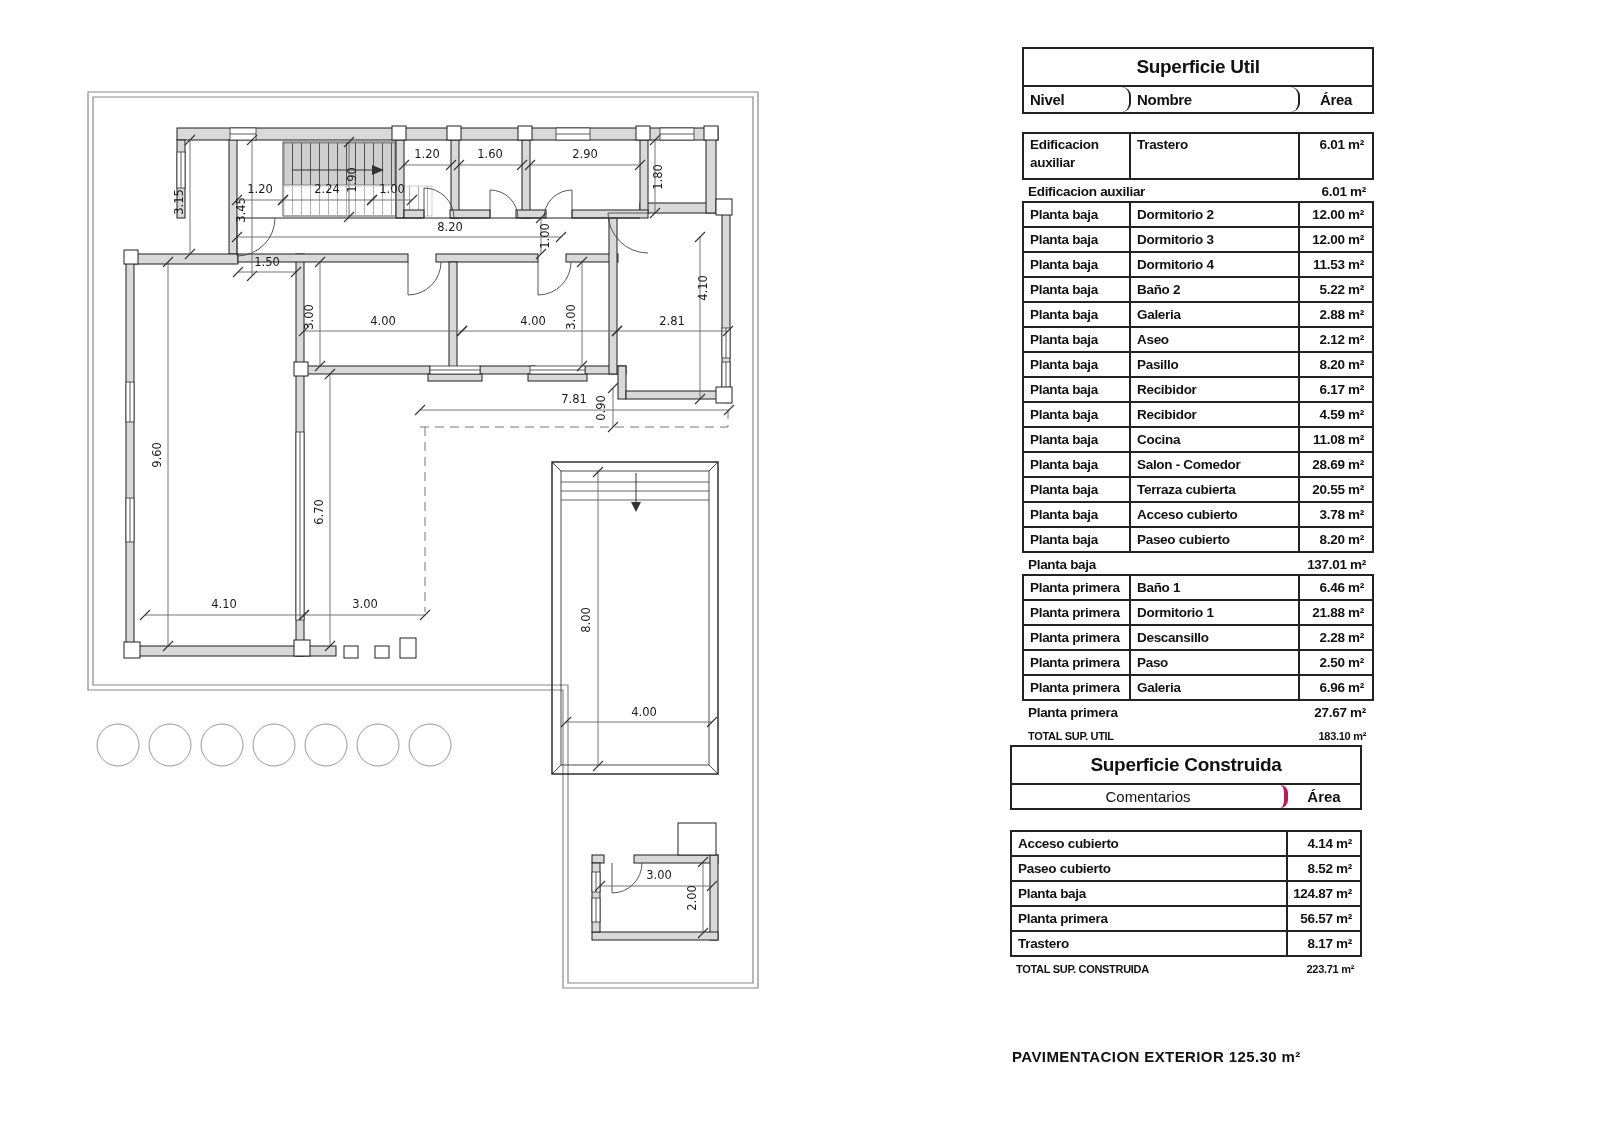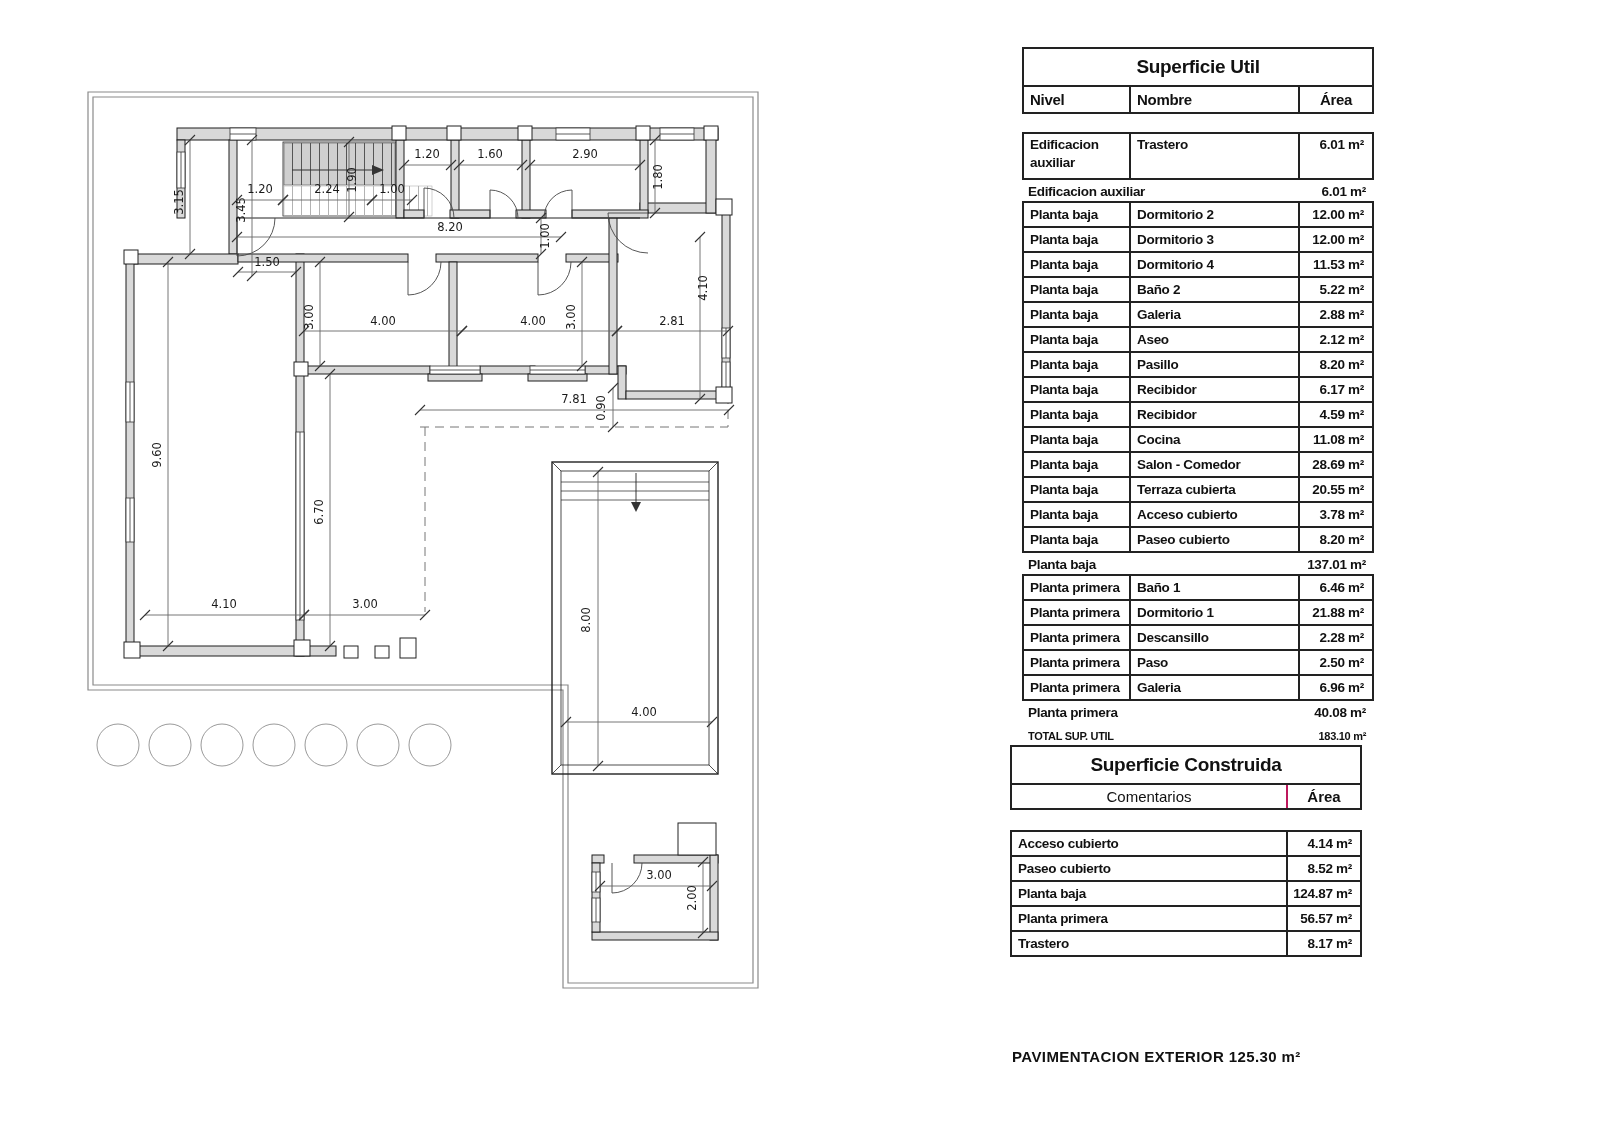--- a/index.html
+++ b/index.html
@@ -4,27 +4,27 @@
 <style>
   html,body{margin:0;padding:0;background:#fff;}
   .stage{position:relative;width:1600px;height:1130px;background:#fff;overflow:hidden;
          font-family:"Liberation Sans",sans-serif;color:#111;}
   svg text{font-family:"DejaVu Sans",sans-serif;}
   .tbl{position:absolute;width:352px;}
   .t-title{border:2px solid #222;height:36px;display:flex;align-items:center;justify-content:center;
            font-weight:bold;font-size:19px;letter-spacing:-0.3px;}
   .t-head{display:grid;grid-template-columns:107px 169px 1fr;border:2px solid #222;margin-top:-2px;
           height:25px;font-weight:bold;font-size:15px;letter-spacing:-0.3px;align-items:center;}
-  .t-head .hc{padding-left:6px;height:100%;display:flex;align-items:center;}
+  .t-head .hc{padding-left:6px;height:100%;display:flex;align-items:center;border-radius:9px;}
   .t-head .hc.b1,.t-head .hc.b2{border-right:2px solid #222;}
   .t-head .hc.hr{justify-content:center;padding-left:0;}
   .c-head{display:grid;grid-template-columns:276px 1fr;border:2px solid #222;margin-top:-2px;
           height:23px;font-size:15px;align-items:center;}
   .c-head .hc{height:100%;display:flex;align-items:center;justify-content:center;}
-  .c-head .hc.b1{border-right:2px solid #be185d;font-weight:400;}
+  .c-head .hc.b1{border-right:4px solid #be185d;font-weight:400;border-radius:8px;}
   .c-head .hc.hr{font-weight:bold;}
   .t-gap{height:20px;}
   .t-row{display:grid;grid-template-columns:107px 169px 1fr;border:2px solid #222;margin-top:-2px;
          min-height:23px;font-weight:bold;font-size:13.5px;letter-spacing:-0.3px;align-items:center;}
   .t-row.two{grid-template-columns:276px 1fr;}
   .t-row.tall{min-height:44px;align-items:start;}
   .t-row.tall .cell{padding-top:2px;line-height:1.35;}
   .cell{padding-left:6px;}
   .cell.b{border-right:2px solid #222;height:100%;display:flex;align-items:center;}
   .t-row.tall .cell.b{align-items:flex-start;}
@@ -426,21 +426,21 @@
           <div class="cell b">Paso</div>
           <div class="cell ar">2.50 m²</div>
         </div>
         <div class="t-row">
           <div class="cell b">Planta primera</div>
           <div class="cell b">Galeria</div>
           <div class="cell ar">6.96 m²</div>
         </div>
         <div class="t-sub">
           <div class="cell">Planta primera</div>
-          <div class="cell ar">40.08 m²</div>
+          <div class="cell ar">27.67 m²</div>
         </div>
         <div class="t-total">
           <div class="cell">TOTAL SUP. UTIL</div>
           <div class="cell ar">183.10 m²</div>
         </div>
       </div>
   </div>
 
   <div class="tbl" style="left:1010px;top:745px;">
     <div class="t-title">Superficie Construida</div>
@@ -463,17 +463,21 @@
           <div class="cell ar">124.87 m²</div>
         </div>
         <div class="t-row two">
           <div class="cell b">Planta primera</div>
           <div class="cell ar">56.57 m²</div>
         </div>
         <div class="t-row two">
           <div class="cell b">Trastero</div>
           <div class="cell ar">8.17 m²</div>
         </div>
+        <div class="t-total">
+          <div class="cell">TOTAL SUP. CONSTRUIDA</div>
+          <div class="cell ar">223.71 m²</div>
+        </div>
       </div>
   </div>
 
   <div class="foot" style="left:1012px;top:1048px;text-align:right;">PAVIMENTACION EXTERIOR 125.30 m²</div>
 </div>
 
 </body></html>

